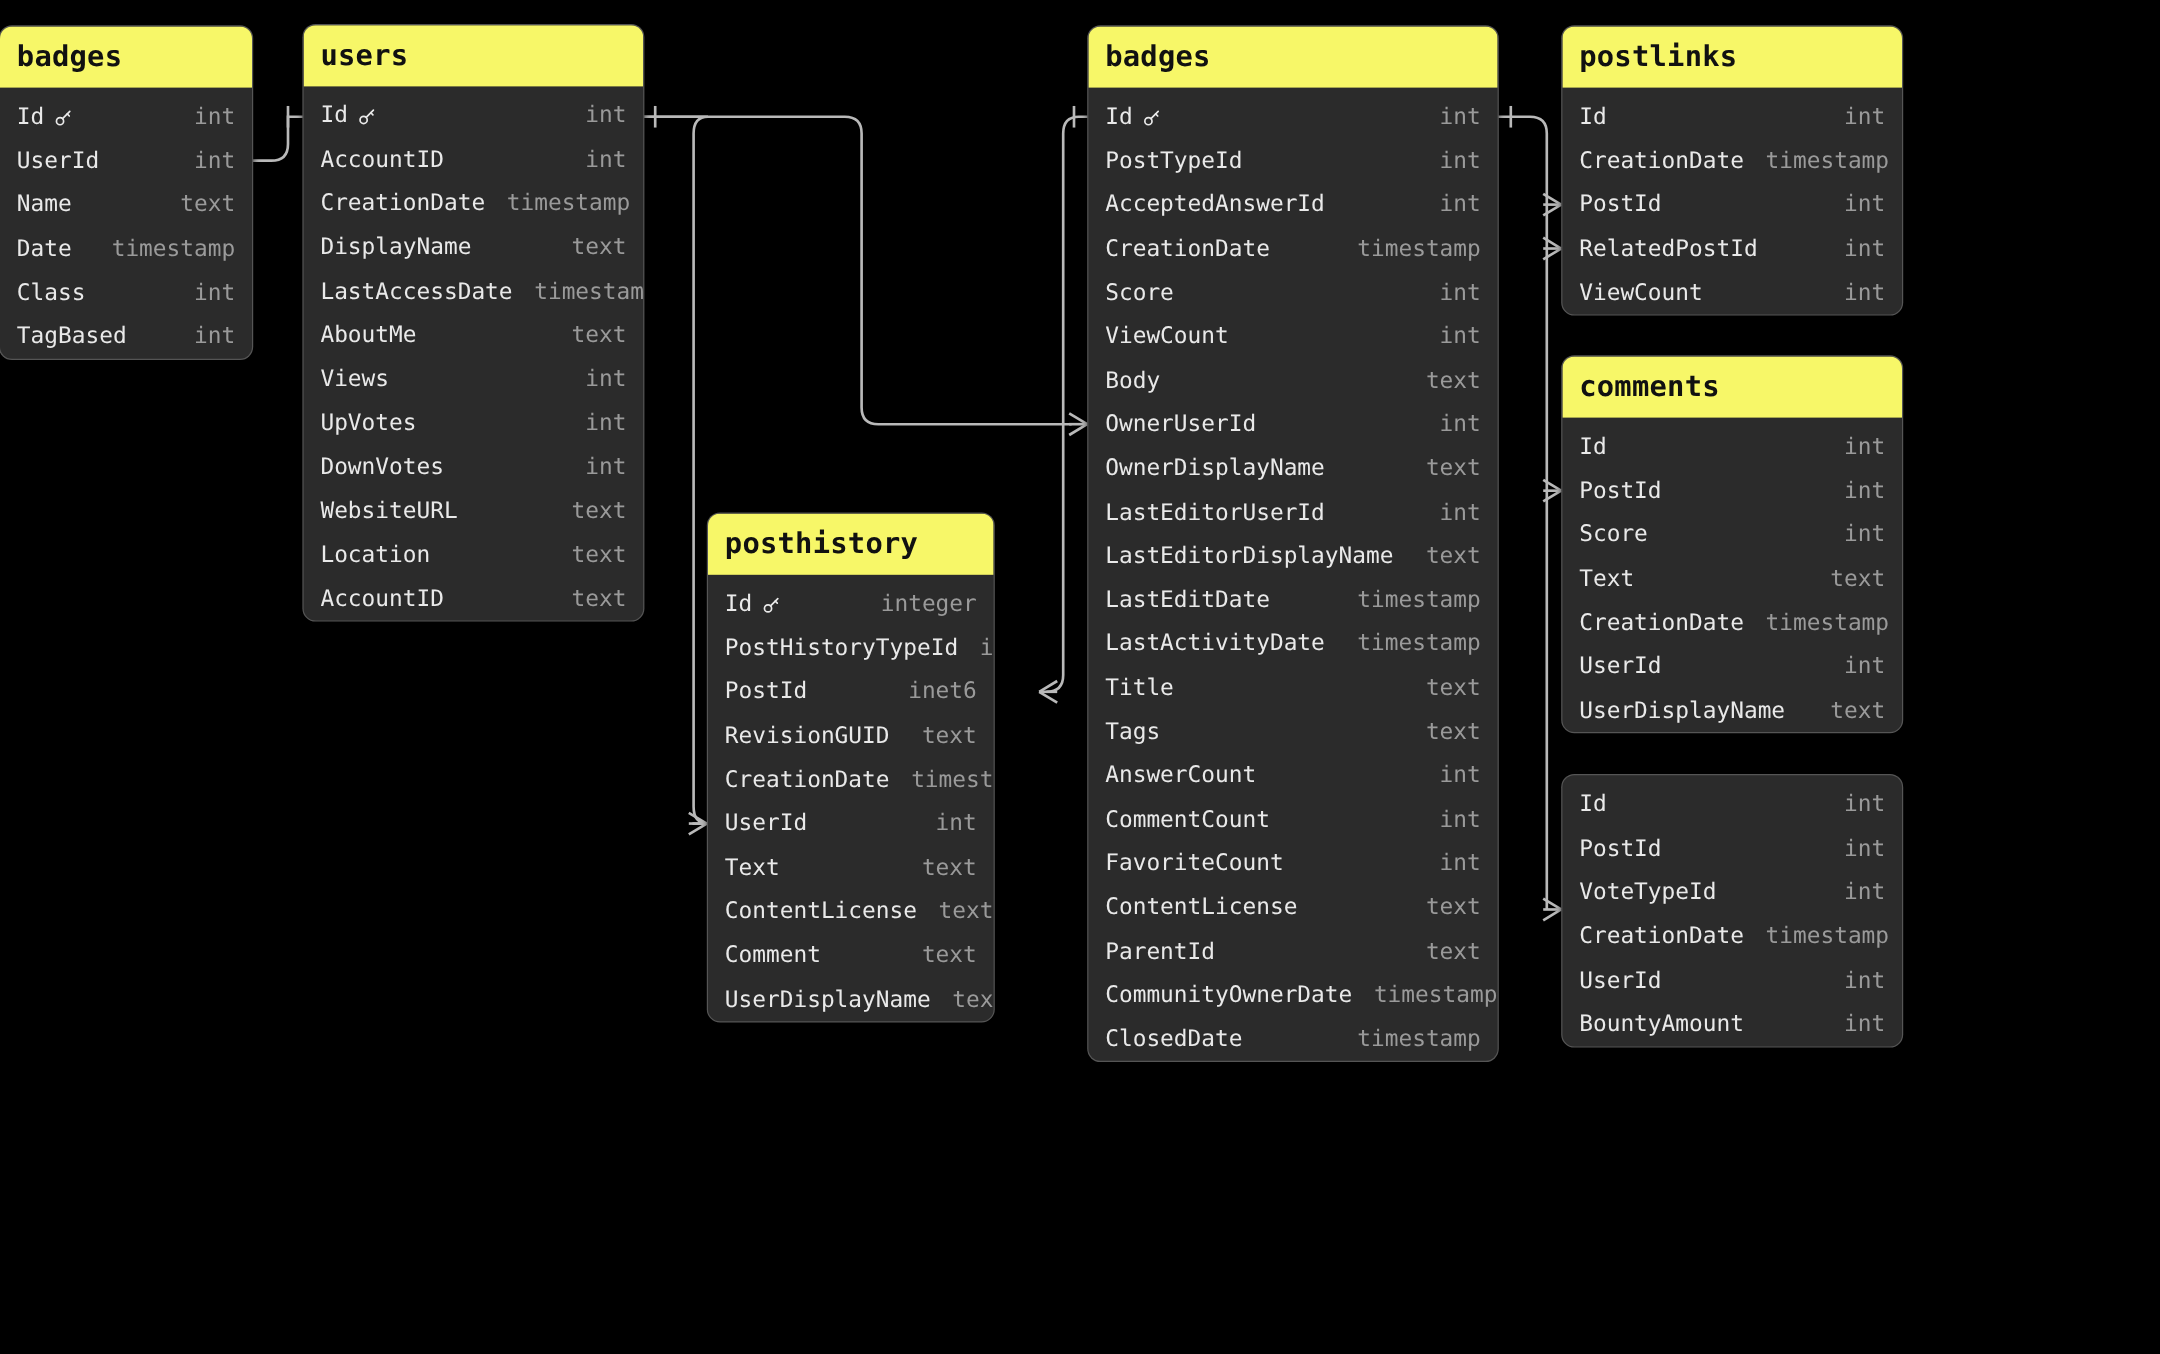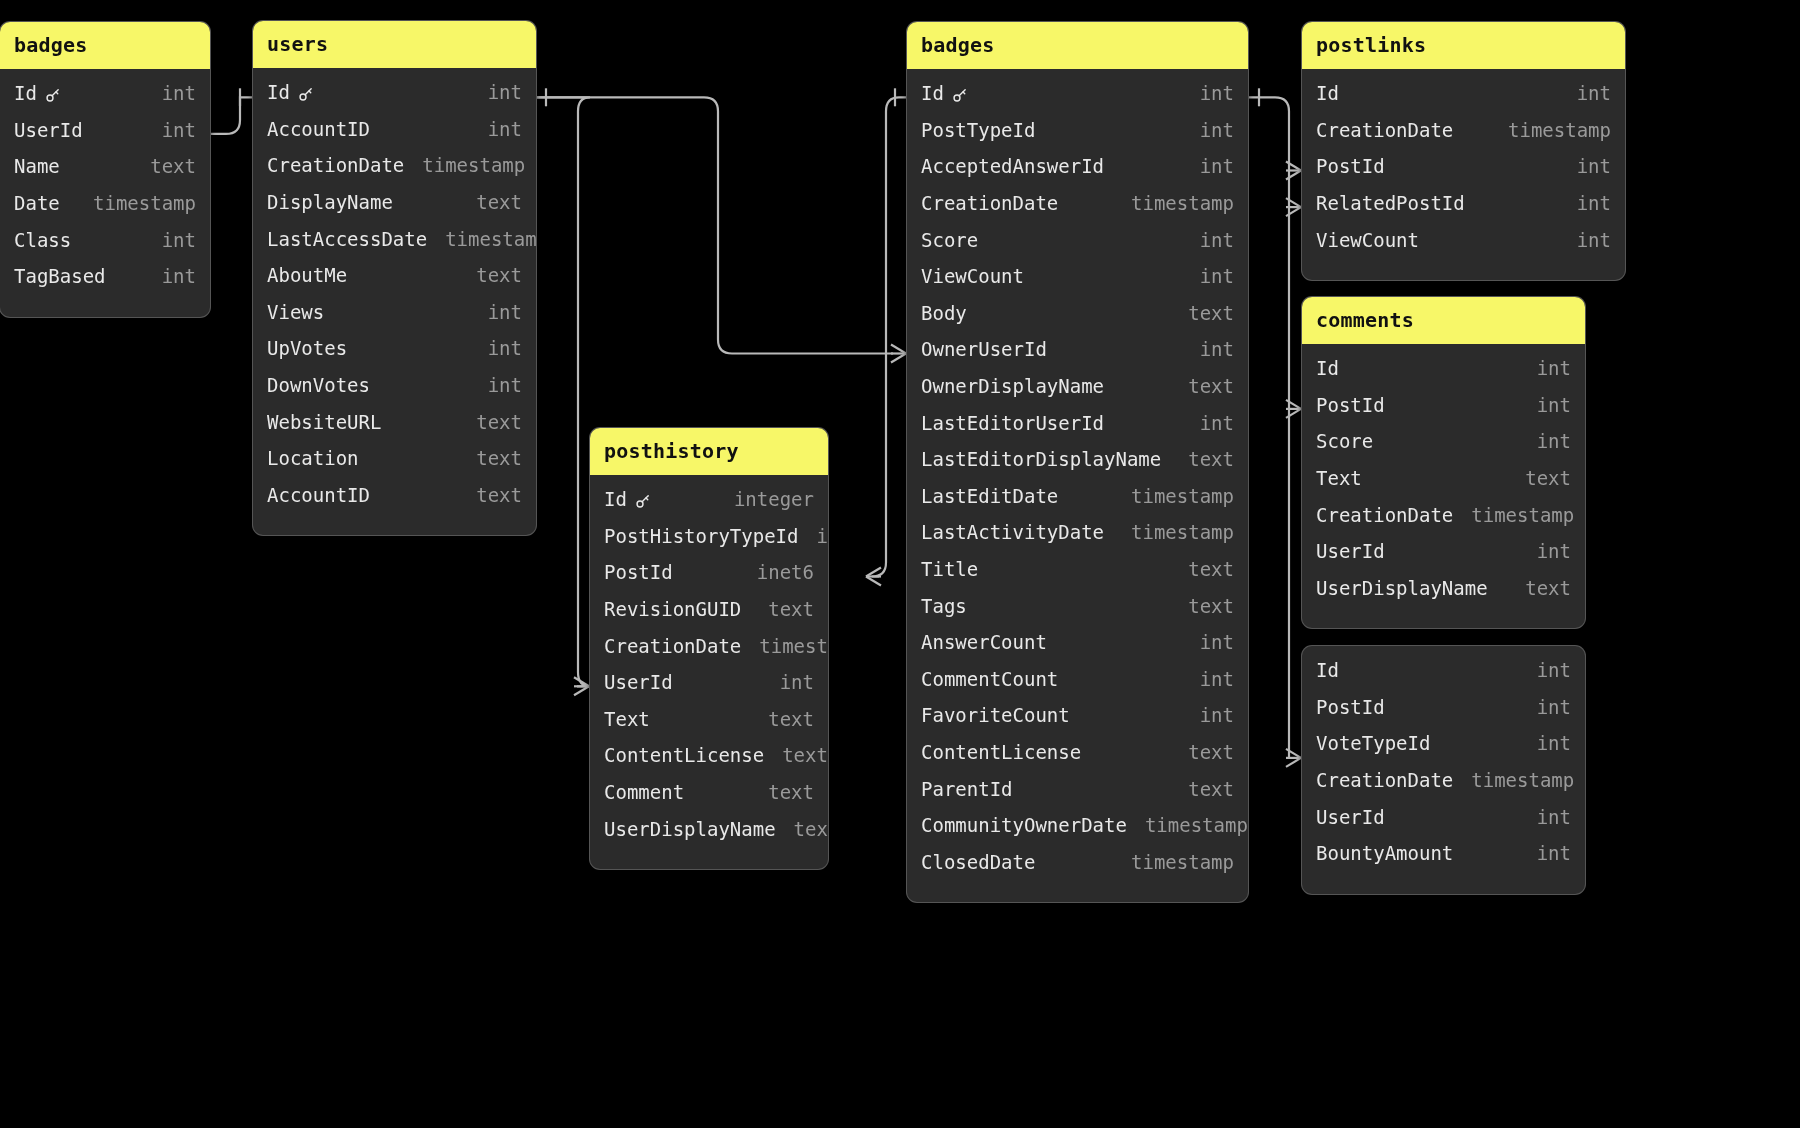--- a/index.html
+++ b/index.html
@@ -2,23 +2,23 @@
 <html><head>
 <meta charset="utf-8">
 <style>
   html,body{margin:0;padding:0;background:#000;}
   body{width:1800px;height:1128px;overflow:hidden;
        font-family:"DejaVu Sans Mono","Liberation Mono",monospace;}
   #canvas{position:relative;width:1800px;height:1128px;background:#000;}
 
   .table-card{position:absolute;background:#2b2b2b;border-radius:10px;
     box-shadow:0 0 0 1px #555, 0 2px 6px rgba(0,0,0,.8);overflow:hidden;}
-  .tbl-header{background:#f7f768;color:#111;font-weight:bold;font-size:20px;
+  .tbl-header{background:#f7f768;color:#111;font-weight:bold;font-size:24px;
     padding:11px 14px 12px 14px;letter-spacing:.2px;}
-  .tbl-body{padding:6px 0 22px 0;}
+  .tbl-body{padding:6px 0 0 0;}
   .col-row{display:flex;align-items:center;justify-content:space-between;
     height:36.6px;padding:0 14px;box-sizing:border-box;white-space:nowrap;}
   .col-name{color:#e9e9e9;font-size:19px;display:flex;align-items:center;gap:7px;}
   .col-type{color:#9a9a9a;font-size:19px;padding-left:18px;}
   .pk-icon{display:inline-block;width:17px;height:17px;position:relative;top:1px;}
 
   svg#links{position:absolute;left:0;top:0;width:1800px;height:1128px;
     pointer-events:none;}
   svg#links path,svg#links line{stroke:#b9b9b9;stroke-width:2.2;fill:none;}
 </style>
@@ -404,21 +404,21 @@
             <span class="col-type">timestamp</span>
           </div>
           <div class="col-row">
             <span class="col-name">
               <span>ClosedDate</span>
             </span>
             <span class="col-type">timestamp</span>
           </div>
         </div>
       </div>
-      <div class="table-card" style="left: 1302px; top: 22px; width: 323px;">
+      <div class="table-card" style="left: 1302px; top: 22px; width: 283px;">
         <div class="tbl-header">postlinks</div>
         <div class="tbl-body">
           <div class="col-row">
             <span class="col-name">
               <span>Id</span>
             </span>
             <span class="col-type">int</span>
           </div>
           <div class="col-row">
             <span class="col-name">

